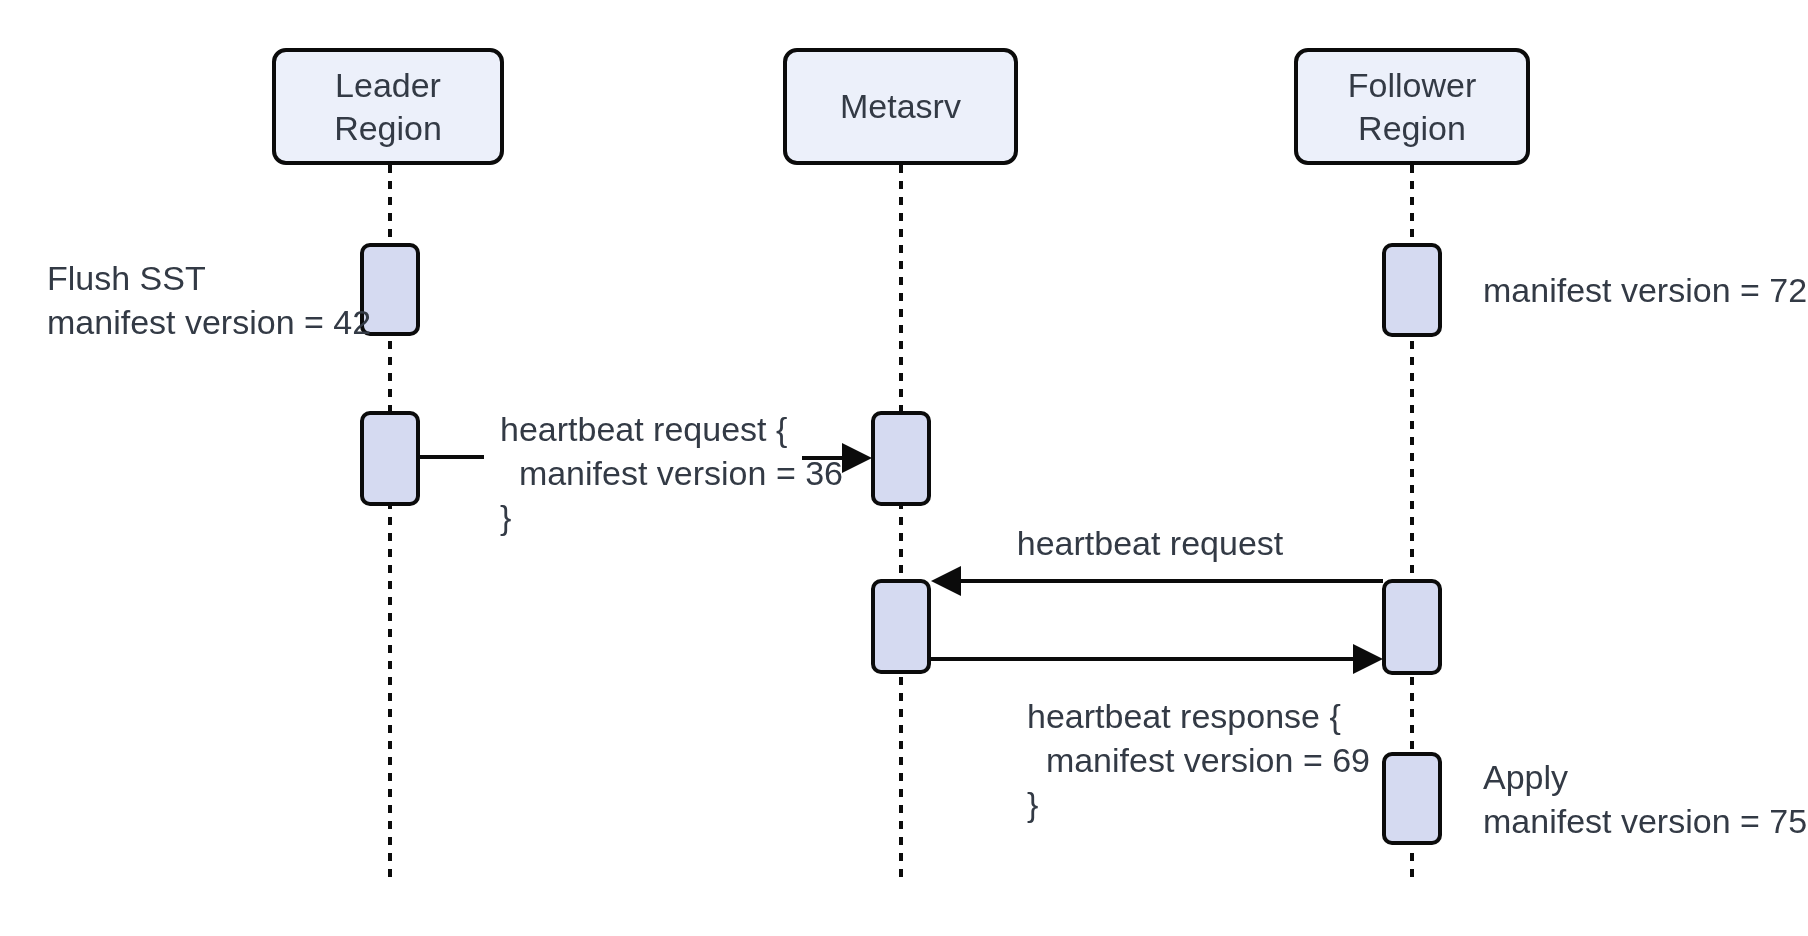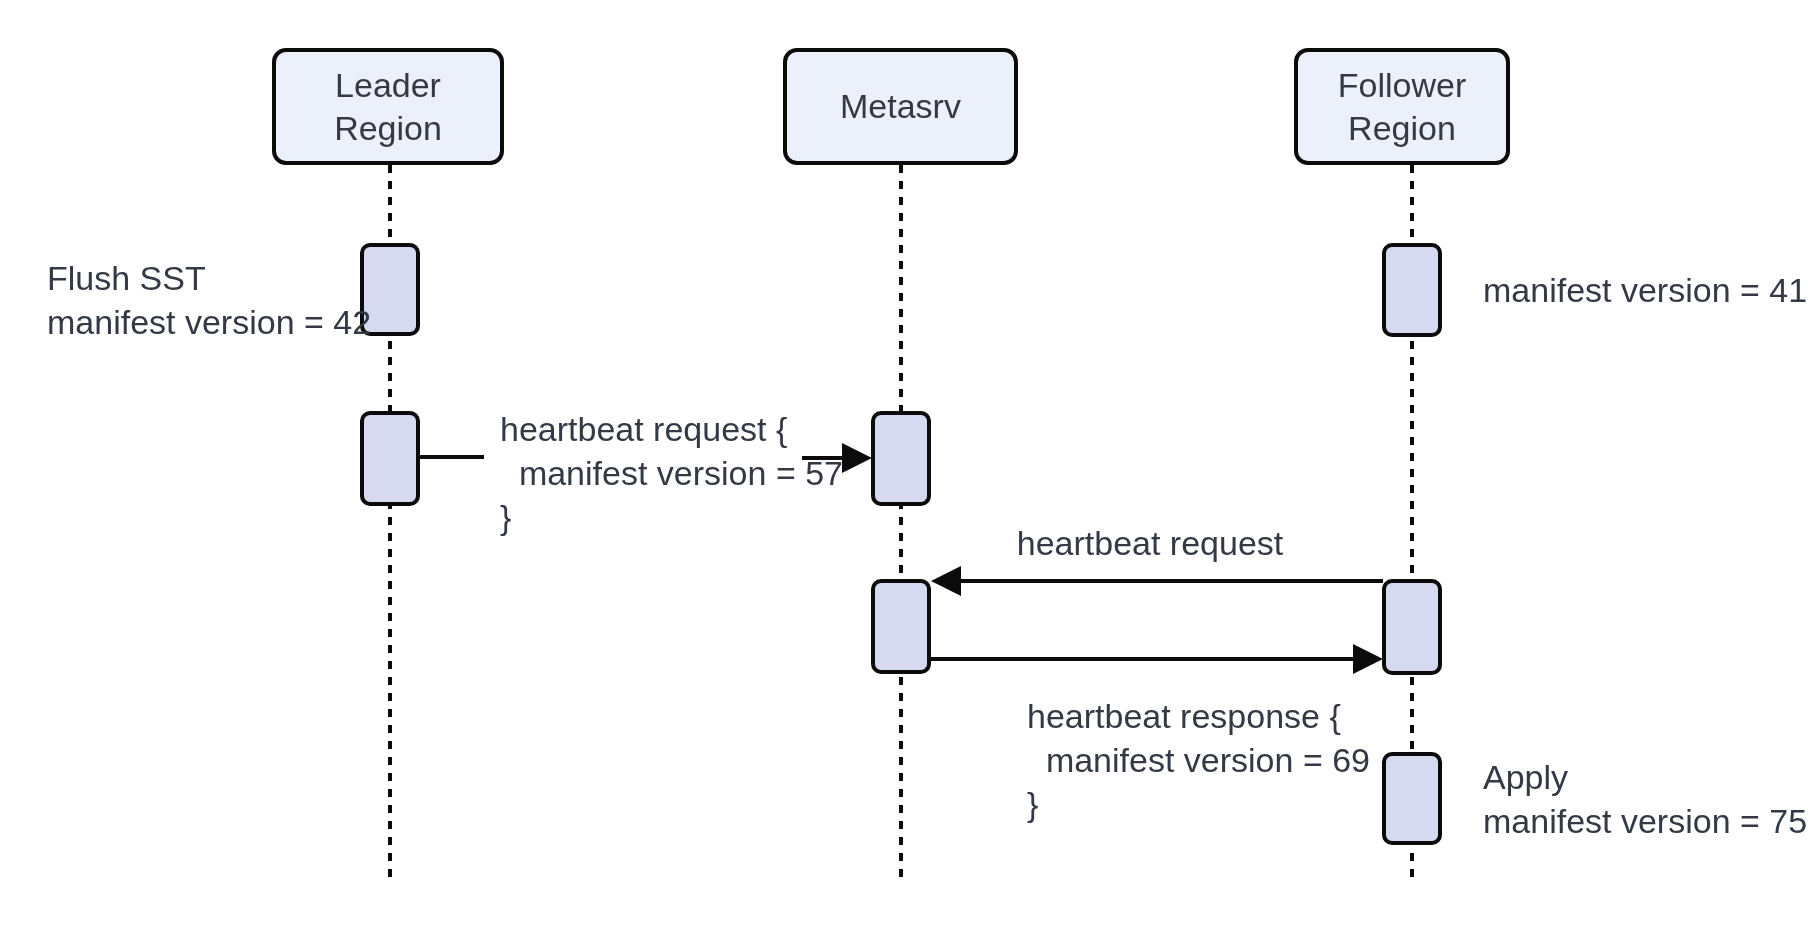--- a/index.html
+++ b/index.html
@@ -27,21 +27,21 @@
     border:4px solid var(--line);
     border-radius:14px;
     display:flex;align-items:center;justify-content:center;
     text-align:center;
     font-size:34px;line-height:43px;
     white-space:pre;
     z-index:3;
   }
   .actor.leader{left:272px;width:232px;}
   .actor.metasrv{left:783px;width:235px;}
-  .actor.follower{left:1294px;width:216px;}
+  .actor.follower{left:1294px;width:236px;}
   
   .lifeline{
     position:absolute;
     top:165px;height:715px;width:4px;
     background:repeating-linear-gradient(
       to bottom,
       var(--line) 0px, var(--line) 8px,
       transparent 8px, transparent 16px);
     z-index:1;
   }
@@ -124,25 +124,25 @@
     </g>
 
     <g>
       <line x1="931" y1="659" x2="1359" y2="659"></line>
       <polygon points="1383,659 1353,644 1353,674"></polygon>
     </g>
   </svg>
 
   <div class="label note-flush">Flush SST
 manifest version = 42</div>
-  <div class="label note-manifest41">manifest version = 41</div>
+  <div class="label note-manifest41">manifest version = 72</div>
   <div class="label note-apply">Apply
 manifest version = 75</div>
 
   <div class="label msg-leader-hb">heartbeat request {
-  manifest version = 57
+  manifest version = 36
 }</div>
   <div class="label msg-follower-hb">heartbeat request</div>
   <div class="label msg-hb-response">heartbeat response {
   manifest version = 69
 }</div>
 
 </div>
 
 </body></html>

